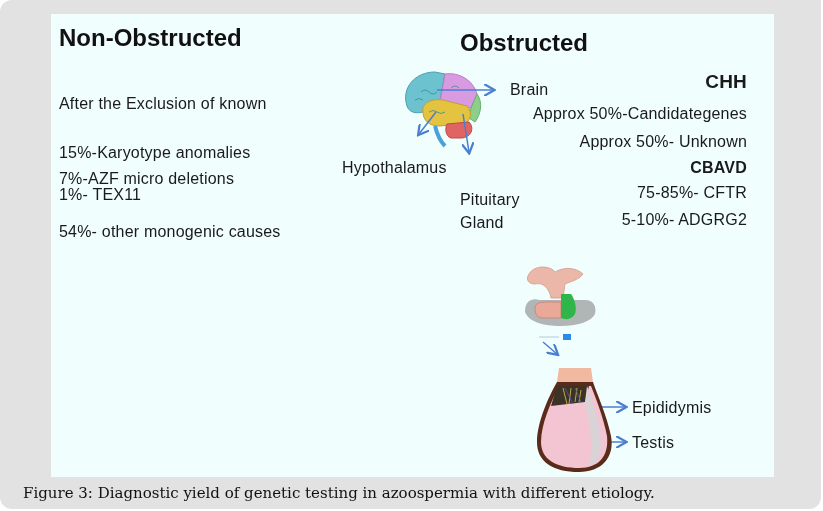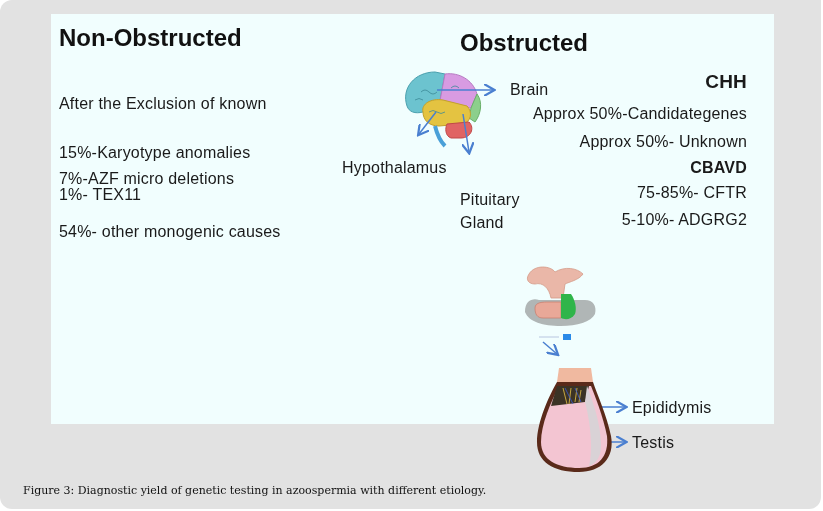--- a/index.html
+++ b/index.html
@@ -1,24 +1,24 @@
 <!DOCTYPE html>
 <html><head>
 <meta charset="utf-8">
 <style>
   html, body { margin:0; padding:0; }
   body { width:823px; height:511px; background:#ffffff; position:relative; overflow:hidden; font-family:"Liberation Sans", sans-serif; }
   .card { position:absolute; left:0; top:0; width:821px; height:509px; background:#e2e2e2; border-radius:12px 0 12px 12px; }
-  .figure { position:absolute; left:51px; top:14px; width:723px; height:410px; background:#f1fefe; }
+  .figure { position:absolute; left:51px; top:14px; width:723px; height:463px; background:#f1fefe; }
   .abs { position:absolute; white-space:nowrap; color:#1a1a1a; }
   .h1 { font-weight:bold; font-size:24px; color:#111; }
   .txt { font-size:16px; letter-spacing:0.2px; }
   .right { text-align:right; }
   .bold { font-weight:bold; }
-  .caption { position:absolute; left:23px; top:484px; font-family:"DejaVu Serif", serif; font-size:11px; color:#111; }
+  .caption { position:absolute; left:23px; top:484px; font-family:"DejaVu Serif", serif; font-size:15px; color:#111; }
   svg { position:absolute; }
 </style>
 </head>
 <body>
 
 <div class="card">
   <div class="figure">
 
     <div class="abs h1" style="left:8px; top:10px;">Non-Obstructed</div>
     <div class="abs txt" style="left:8px; top:81px;">After the Exclusion of known</div>

